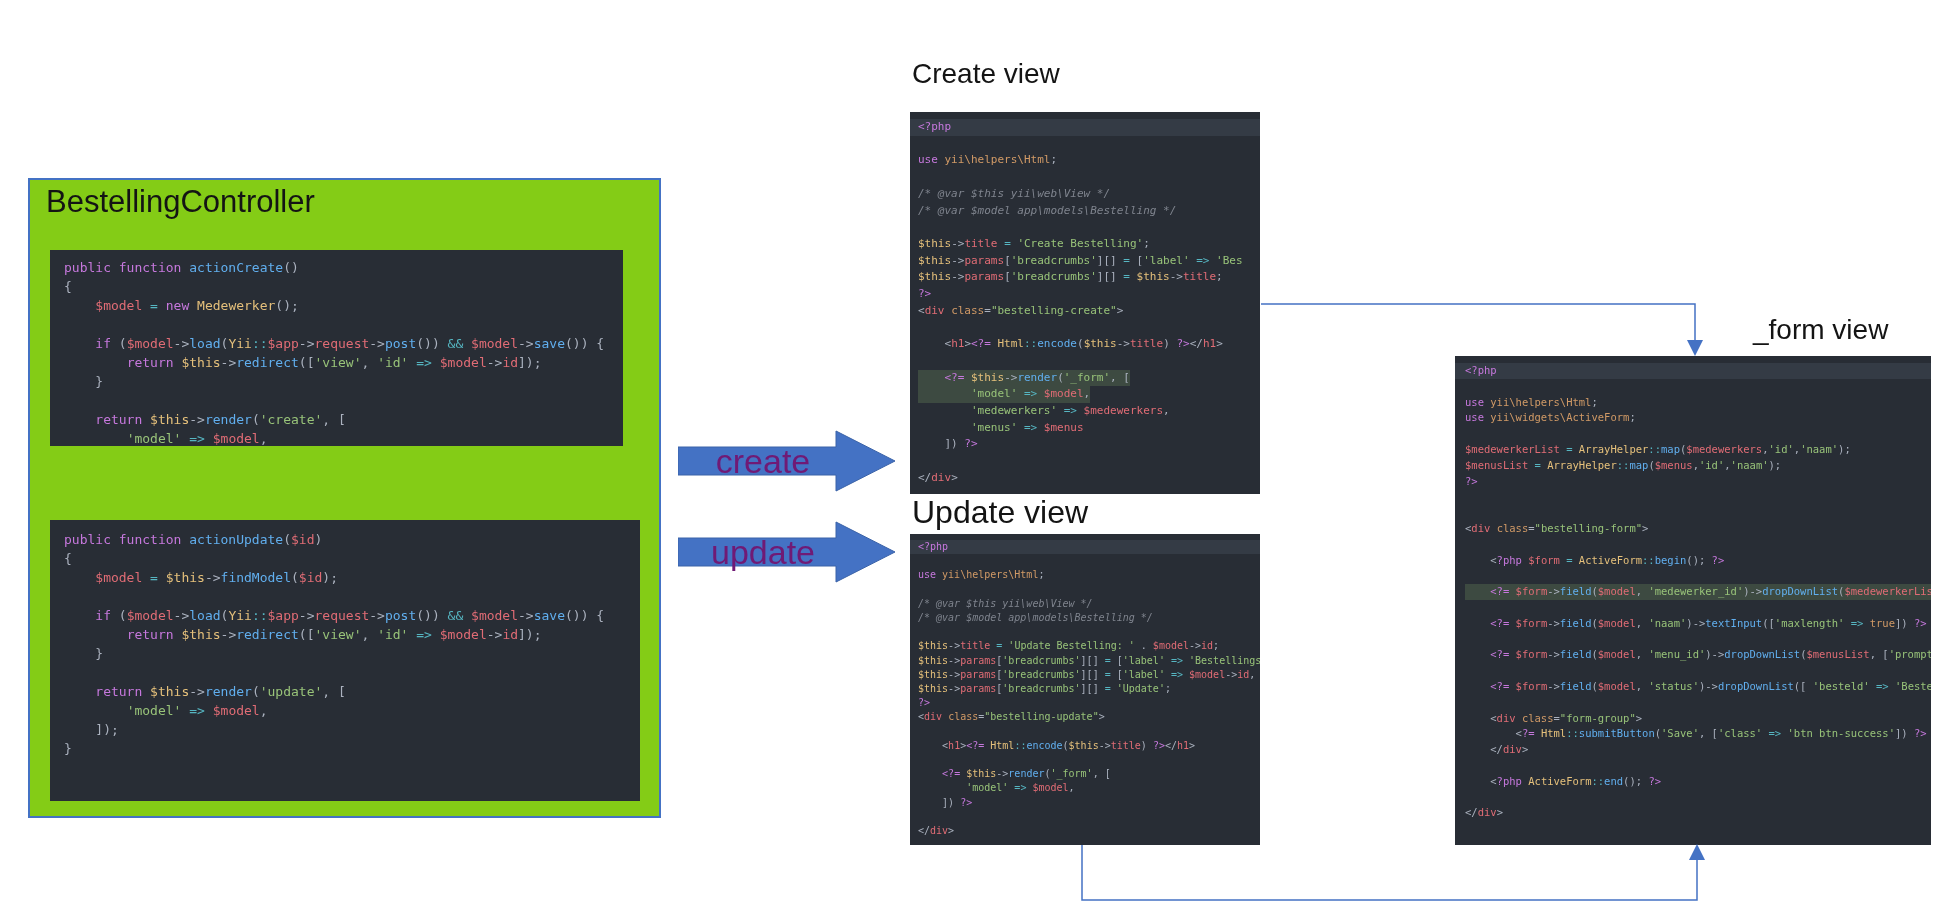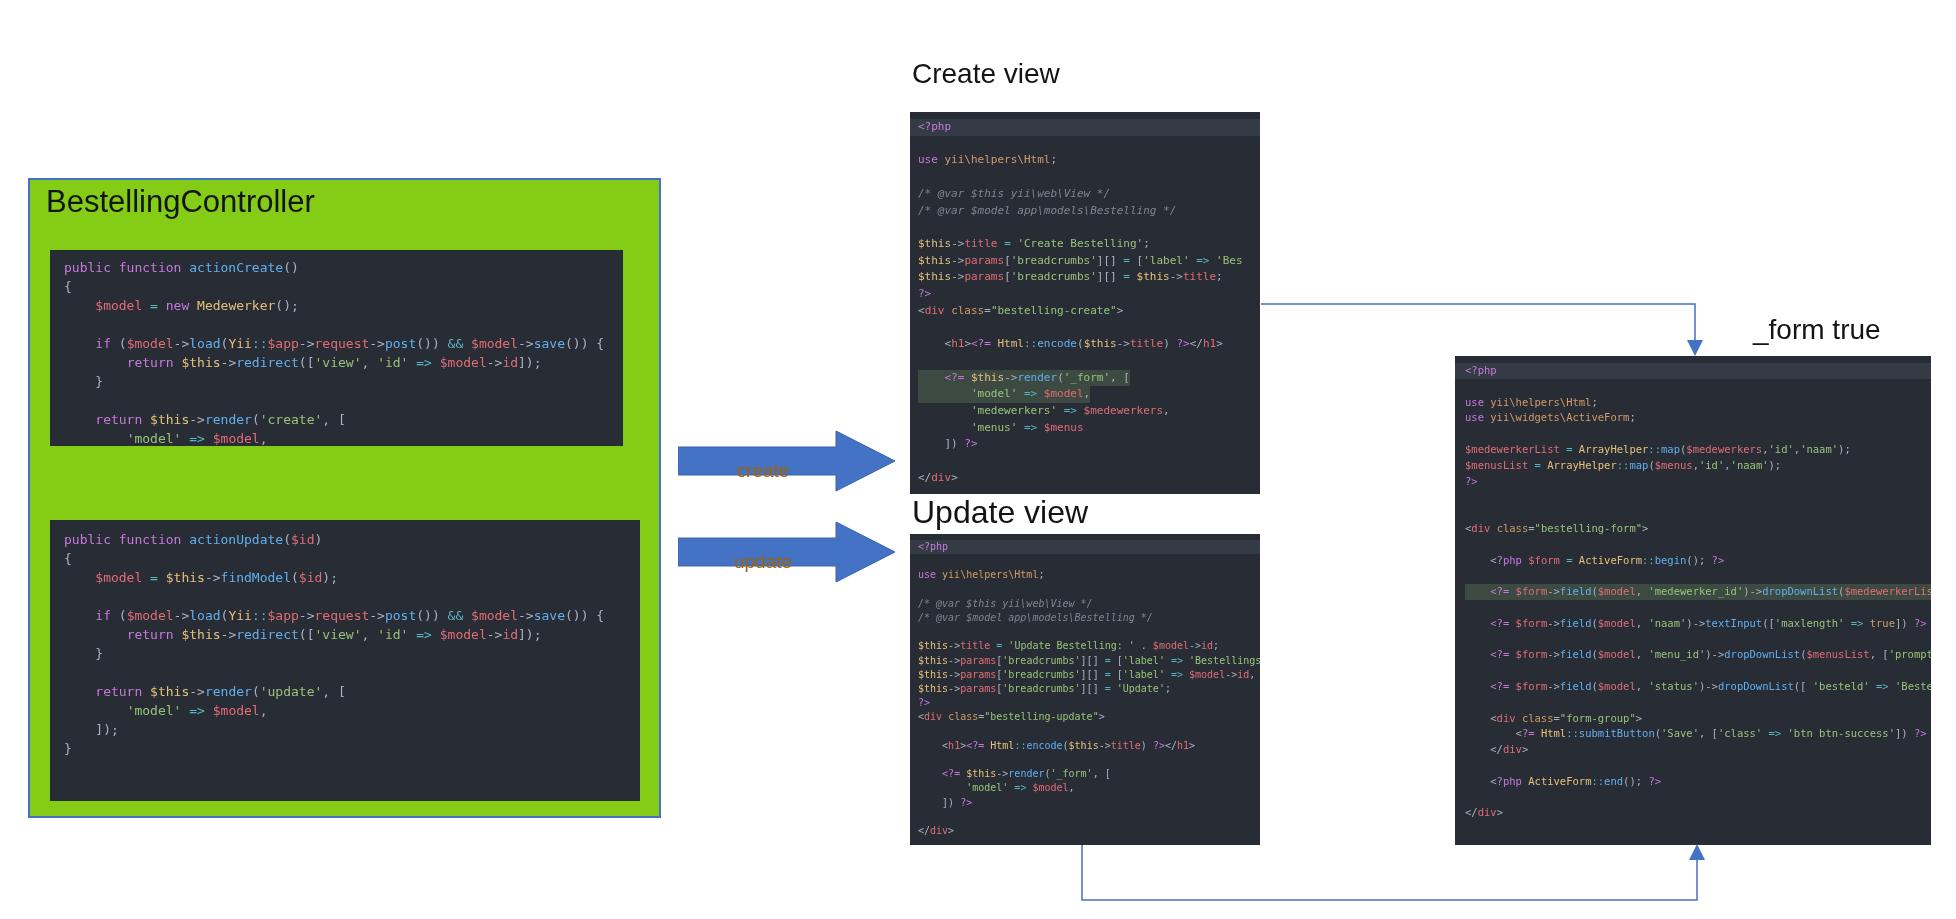--- a/index.html
+++ b/index.html
@@ -17,22 +17,22 @@
 
   #controller-box{position:absolute;left:28px;top:178px;width:633px;height:640px;
                   border:2px solid #4472c4;background:#84cc16;box-sizing:border-box;}
   #controller-title{left:16px;top:4px;font-size:31px;}
   #code-action-create{left:20px;top:70px;width:573px;height:196px;font-size:13px;line-height:19px;padding:8px 14px;}
   #code-action-update{left:20px;top:340px;width:590px;height:281px;font-size:13px;line-height:19px;padding:10px 14px;}
 
   .block-arrow{position:absolute;width:218px;height:62px;}
   #create-arrow{left:678px;top:430px;}
   #update-arrow{left:678px;top:521px;}
-  .block-arrow .label{position:absolute;left:0;top:10px;width:170px;height:62px;display:flex;
-                      align-items:center;justify-content:center;color:#a16207;font-size:19px;}
+  .block-arrow .label{position:absolute;left:0;top:0;width:170px;height:62px;display:flex;
+                      align-items:center;justify-content:center;color:#701a75;font-size:34px;}
 
   #create-view-title{left:912px;top:58px;font-size:28px;}
   #code-create-view{left:910px;top:112px;width:350px;height:382px;font-size:11px;line-height:16.7px;padding:7px 8px;}
   #code-create-view .hl-line{margin:0 -8px;padding:0 8px;}
 
   #update-view-title{left:912px;top:494px;font-size:32px;}
   #code-update-view{left:910px;top:534px;width:350px;height:311px;font-size:10px;line-height:14.2px;padding:6px 8px;}
   #code-update-view .hl-line{margin:0 -8px;padding:0 8px;}
 
   #form-view-title{left:1753px;top:314px;font-size:28px;}
@@ -136,21 +136,21 @@
       <div class="cl">&nbsp;</div>
       <div class="cl"><span class="c-p">    &lt;</span><span class="c-v">h1</span><span class="c-p">&gt;</span><span class="c-t">&lt;?=</span><span class="c-p"> </span><span class="c-y">Html</span><span class="c-o">::</span><span class="c-f">encode</span><span class="c-p">(</span><span class="c-y">$this</span><span class="c-p">-&gt;</span><span class="c-v">title</span><span class="c-p">) </span><span class="c-t">?&gt;</span><span class="c-p">&lt;/</span><span class="c-v">h1</span><span class="c-p">&gt;</span></div>
       <div class="cl">&nbsp;</div>
       <div class="cl"><span class="c-p">    </span><span class="c-t">&lt;?=</span><span class="c-p"> </span><span class="c-y">$this</span><span class="c-p">-&gt;</span><span class="c-f">render</span><span class="c-p">(</span><span class="c-s">'_form'</span><span class="c-p">, [</span></div>
       <div class="cl"><span class="c-p">        </span><span class="c-s">'model'</span><span class="c-p"> </span><span class="c-o">=&gt;</span><span class="c-p"> </span><span class="c-v">$model</span><span class="c-p">,</span></div>
       <div class="cl"><span class="c-p">    ]) </span><span class="c-t">?&gt;</span></div>
       <div class="cl">&nbsp;</div>
       <div class="cl"><span class="c-p">&lt;/</span><span class="c-v">div</span><span class="c-p">&gt;</span></div>
     </div>
 
-  <div id="form-view-title" class="title">_form true</div>
+  <div id="form-view-title" class="title">_form view</div>
   <div id="code-form-view" class="code">
       <div class="cl hl-line"><span class="c-t">&lt;?php</span></div>
       <div class="cl">&nbsp;</div>
       <div class="cl"><span class="c-k">use</span><span class="c-a"> yii\helpers\Html</span><span class="c-p">;</span></div>
       <div class="cl"><span class="c-k">use</span><span class="c-a"> yii\widgets\ActiveForm</span><span class="c-p">;</span></div>
       <div class="cl">&nbsp;</div>
       <div class="cl"><span class="c-v">$medewerkerList</span><span class="c-p"> </span><span class="c-o">=</span><span class="c-p"> </span><span class="c-y">ArrayHelper</span><span class="c-o">::</span><span class="c-f">map</span><span class="c-p">(</span><span class="c-v">$medewerkers</span><span class="c-p">,</span><span class="c-s">'id'</span><span class="c-p">,</span><span class="c-s">'naam'</span><span class="c-p">);</span></div>
       <div class="cl"><span class="c-v">$menusList</span><span class="c-p"> </span><span class="c-o">=</span><span class="c-p"> </span><span class="c-y">ArrayHelper</span><span class="c-o">::</span><span class="c-f">map</span><span class="c-p">(</span><span class="c-v">$menus</span><span class="c-p">,</span><span class="c-s">'id'</span><span class="c-p">,</span><span class="c-s">'naam'</span><span class="c-p">);</span></div>
       <div class="cl"><span class="c-t">?&gt;</span></div>
       <div class="cl">&nbsp;</div>

